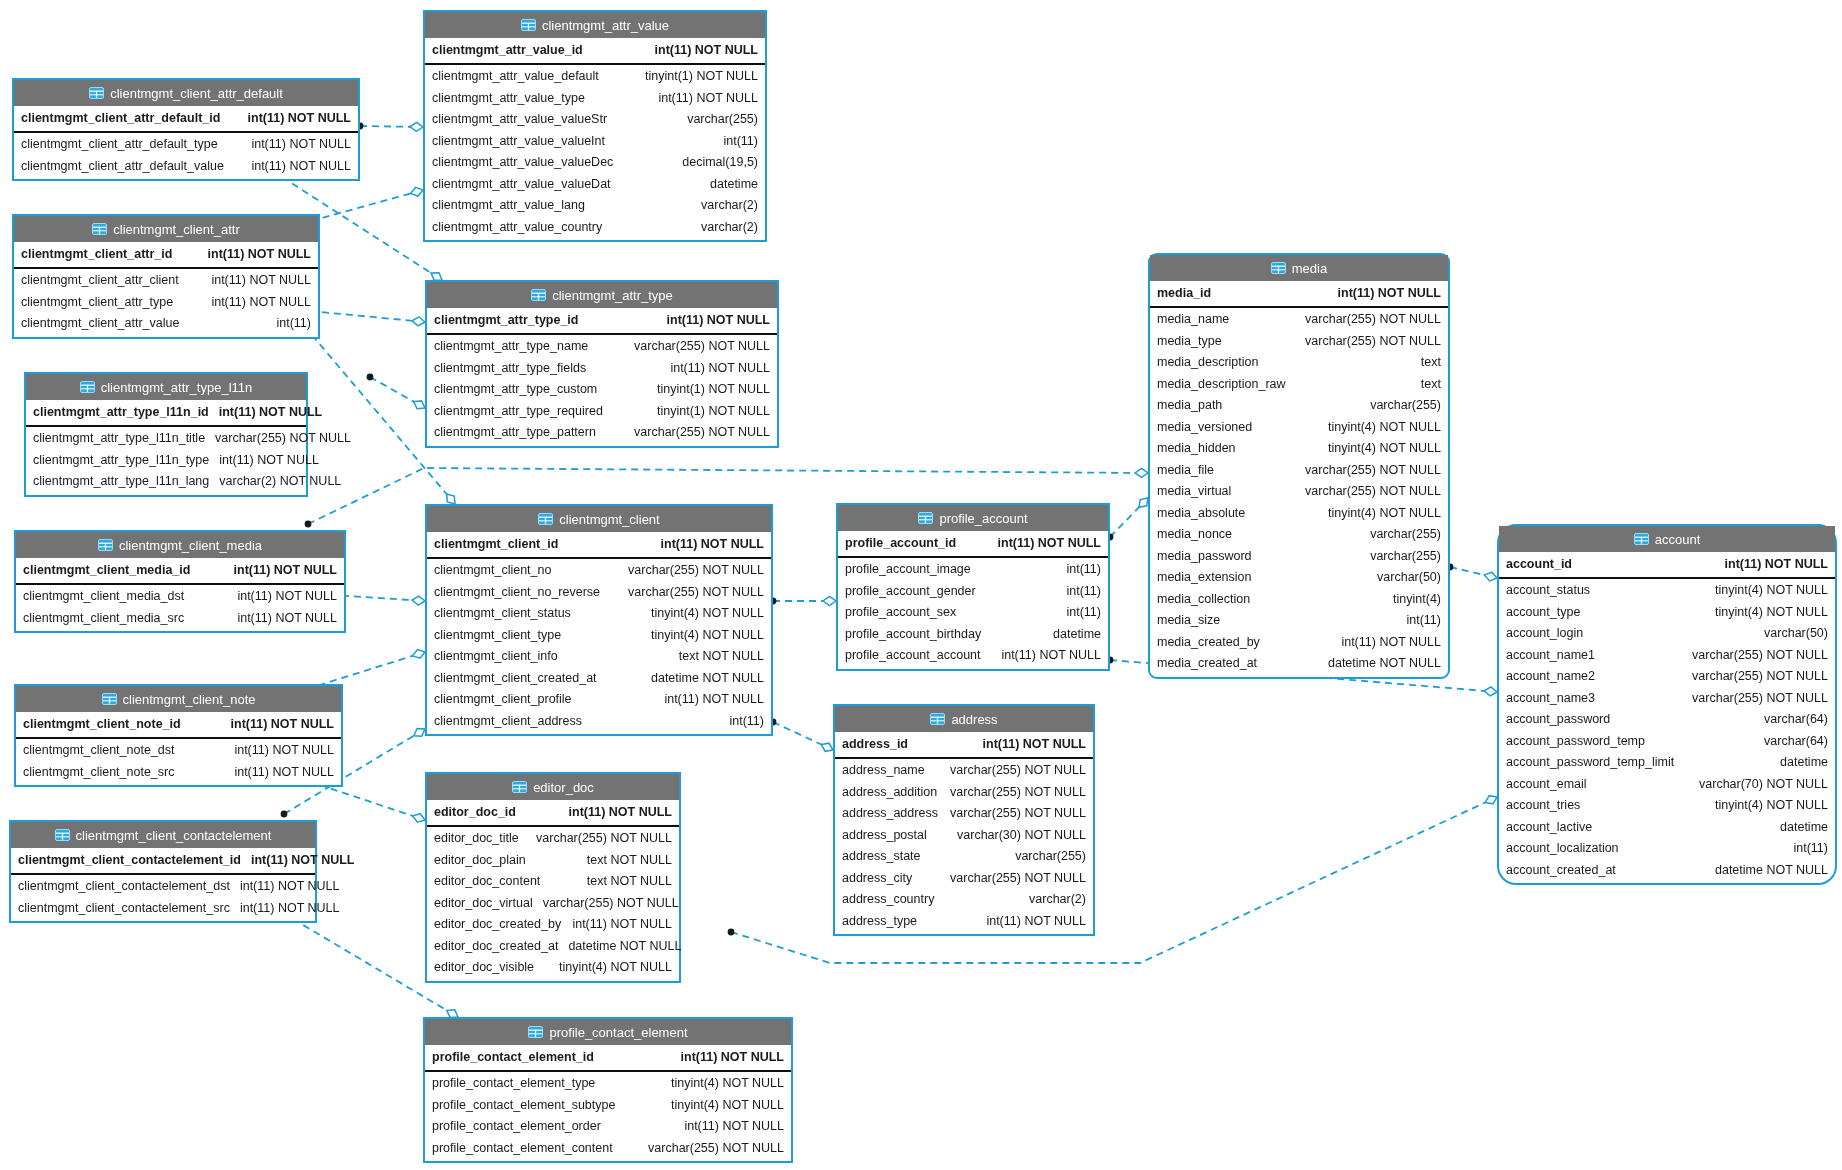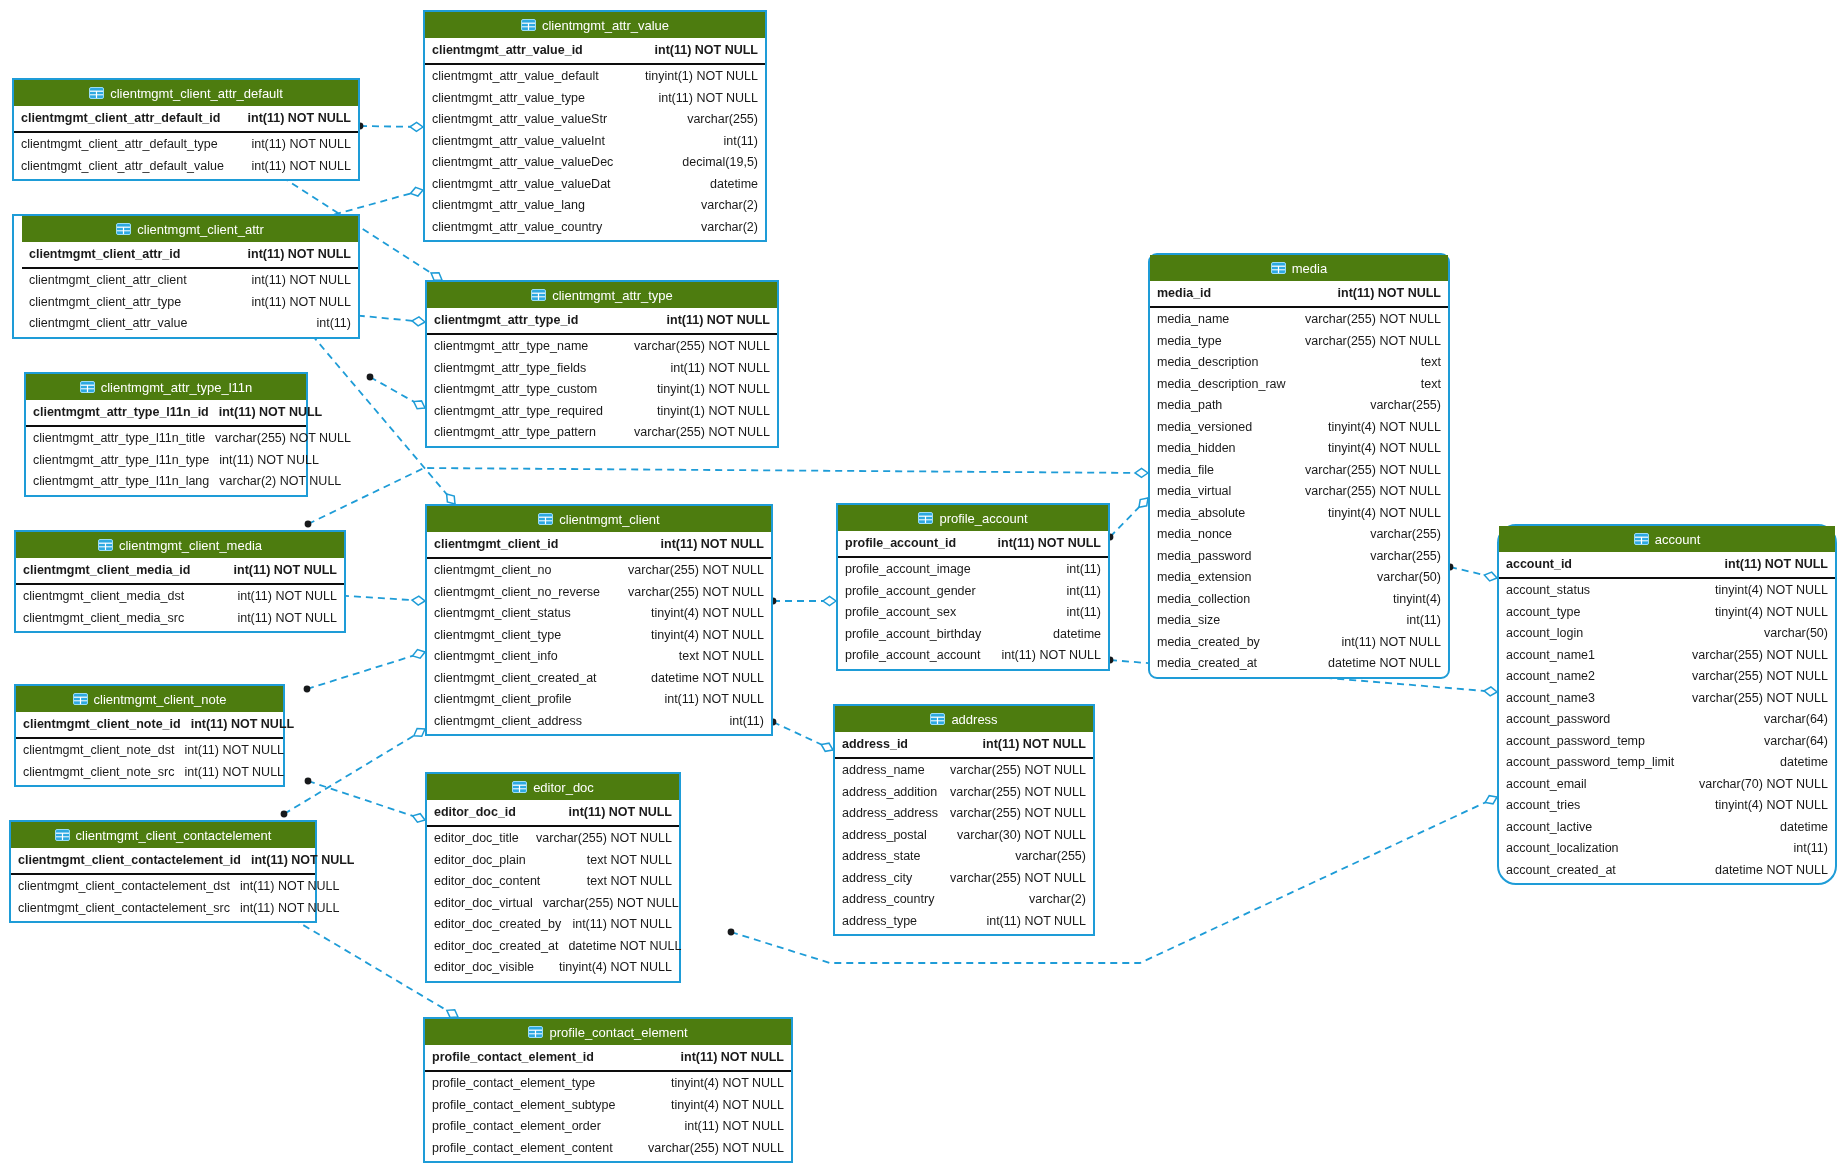--- a/index.html
+++ b/index.html
@@ -1,21 +1,21 @@
 <!DOCTYPE html>
 <html><head>
 <meta charset="utf-8">
 <style>
   html,body{margin:0;padding:0;background:#ffffff;}
   #canvas{position:relative;width:1842px;height:1170px;background:#ffffff;overflow:hidden;
           font-family:"Liberation Sans",sans-serif;}
   #connections{position:absolute;left:0;top:0;width:1842px;height:1170px;}
   .table{position:absolute;border:2px solid #1e9cd7;background:#ffffff;box-sizing:border-box;
          box-shadow:0 0 0 1px rgba(255,255,255,0.9) inset;}
-  .thead{background:#4d7c0f;color:#ffffff;height:26px;display:flex;align-items:center;
+  .thead{background:#737373;color:#ffffff;height:26px;display:flex;align-items:center;
          justify-content:center;gap:6px;font-size:13px;white-space:nowrap;overflow:hidden;}
   .ticon{display:inline-flex;align-items:center;}
   .row{display:flex;justify-content:space-between;align-items:center;white-space:nowrap;
        font-size:12.5px;color:#1a1a1a;line-height:21.5px;height:21.5px;padding:0 7px;}
   .pkrow{height:25px;line-height:25px;border-bottom:2px solid #0d0d0d;font-weight:bold;}
   .fields{padding:1px 0 2px 0;}
   .fname{margin-right:10px;}
   .ftype{text-align:right;}
 </style>
 </head>
@@ -149,21 +149,21 @@
         <div class="row">
           <span class="fname">clientmgmt_client_attr_default_type</span>
           <span class="ftype">int(11) NOT NULL</span>
         </div>
         <div class="row">
           <span class="fname">clientmgmt_client_attr_default_value</span>
           <span class="ftype">int(11) NOT NULL</span>
         </div>
       </div>
   </div>
-    <div class="table" style="left: 12px; top: 214px; width: 348px; padding-left: 8px;">
+    <div class="table" style="left: 12px; top: 214px; width: 308px;">
     <div class="thead">
       <span class="ticon">
         <svg width="15" height="12" viewBox="0 0 15 12">
           <rect x="0.5" y="0.5" width="14" height="11" rx="1.5" fill="#2da9e1" stroke="#9adcf6" stroke-width="1"></rect>
           <line x1="1" y1="4.2" x2="14" y2="4.2" stroke="#ffffff" stroke-width="1.2"></line>
           <line x1="7.5" y1="4.2" x2="7.5" y2="11" stroke="#ffffff" stroke-width="1.2"></line>
           <line x1="1" y1="7.8" x2="14" y2="7.8" stroke="#ffffff" stroke-width="1"></line>
         </svg>
       </span>
       <span class="ttitle">clientmgmt_client_attr</span>
@@ -277,21 +277,21 @@
         <div class="row">
           <span class="fname">clientmgmt_client_media_dst</span>
           <span class="ftype">int(11) NOT NULL</span>
         </div>
         <div class="row">
           <span class="fname">clientmgmt_client_media_src</span>
           <span class="ftype">int(11) NOT NULL</span>
         </div>
       </div>
   </div>
-    <div class="table" style="left: 14px; top: 684px; width: 271px;">
+    <div class="table" style="left: 14px; top: 684px; width: 329px;">
     <div class="thead">
       <span class="ticon">
         <svg width="15" height="12" viewBox="0 0 15 12">
           <rect x="0.5" y="0.5" width="14" height="11" rx="1.5" fill="#2da9e1" stroke="#9adcf6" stroke-width="1"></rect>
           <line x1="1" y1="4.2" x2="14" y2="4.2" stroke="#ffffff" stroke-width="1.2"></line>
           <line x1="7.5" y1="4.2" x2="7.5" y2="11" stroke="#ffffff" stroke-width="1.2"></line>
           <line x1="1" y1="7.8" x2="14" y2="7.8" stroke="#ffffff" stroke-width="1"></line>
         </svg>
       </span>
       <span class="ttitle">clientmgmt_client_note</span>

